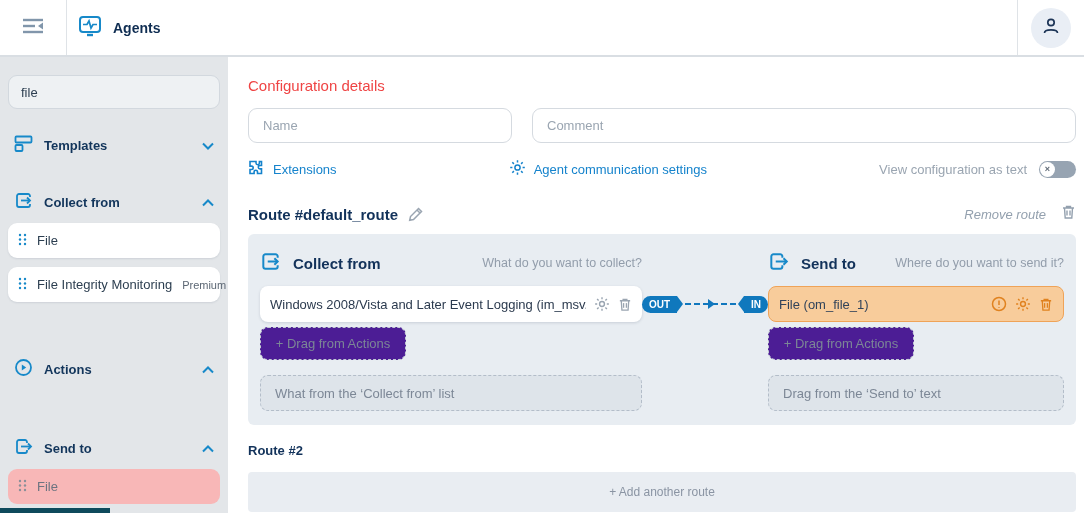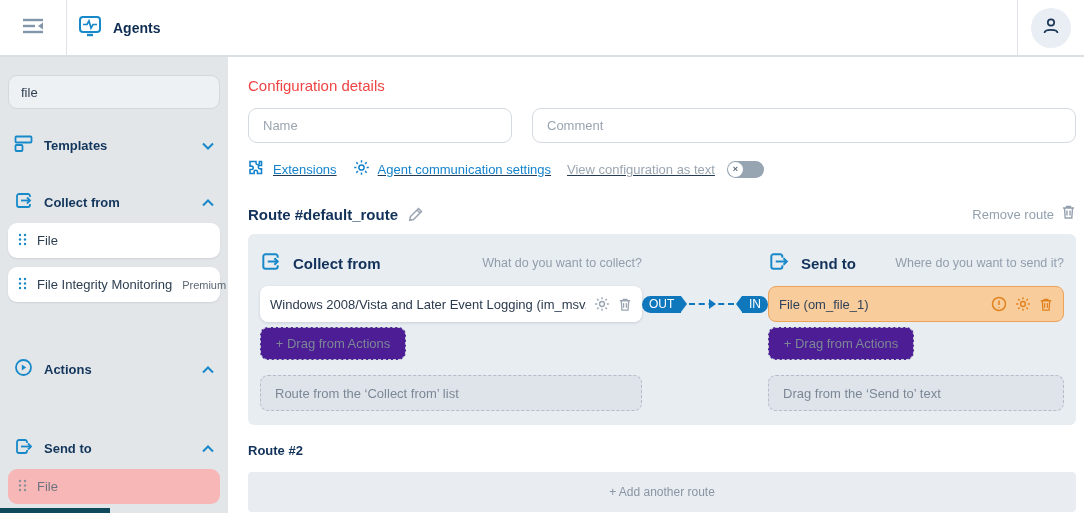--- a/index.html
+++ b/index.html
@@ -32,53 +32,53 @@
   .gap-lg { height:22px; }
   .bottom-strip { position:absolute; left:0; bottom:0; width:110px; height:5px; background:#0e4a5c; }
 
   
   .cfg-heading { font-size:15px; font-weight:normal; color:#ef4444; margin:4px 0 14px 0; }
   .cfg-inputs { display:flex; gap:20px; }
   .txt-input { height:35px; border:1px solid #d5dae0; border-radius:9px; padding:0 14px; font-size:13px; color:#2c3e50; font-family:"Liberation Sans", sans-serif; outline:none; background:#fff; }
   .txt-input::placeholder, .search-box::placeholder { color:#9aa5b1; }
   .name-input { width:264px; }
   .comment-input { flex:1; }
-  .cfg-links { display:flex; align-items:center; justify-content:flex-start; gap:16px; margin:16px 0 10px 0;text-decoration:underline; }
+  .cfg-links { display:flex; align-items:center; justify-content:space-between; gap:30px; margin:16px 0 10px 0; }
   .link-item { display:flex; align-items:center; gap:8px; cursor:pointer; }
   .link-item .lbl { font-size:13px; color:#1583cc; }
   .muted-lbl { font-size:13px; color:#9aa5b1; }
   .toggle { width:37px; height:17px; background:#97a4b2; border-radius:9px; position:relative; cursor:pointer; flex-shrink:0; }
   .toggle .knob { position:absolute; left:1px; top:1px; width:15px; height:15px; background:#fff; border-radius:50%; display:flex; align-items:center; justify-content:center; font-size:9px; font-weight:bold; color:#5c6774; line-height:1; }
 
   
   .route-head { display:flex; align-items:center; margin:24px 0 10px 0; }
   .route-title { font-size:15px; font-weight:bold; color:#12325a; }
   .route-head .edit { margin-left:10px; display:flex; cursor:pointer; }
-  .route-remove { margin-left:auto; display:flex; align-items:center; gap:7px; cursor:pointer; }
+  .route-remove { margin-left:auto; display:flex; align-items:center; gap:15px; cursor:pointer;font-style:italic; }
   .route-remove .lbl { font-size:13px; color:#93a0ae; }
 
   
   .route-card { background:#e8edf2; border-radius:6px; padding:12px 12px 14px 12px; display:flex; }
   .col-left { width:382px; flex-shrink:0; }
   .col-right { width:296px; flex-shrink:0; }
   .col-mid { flex:1; padding-top:40px; }
   .col-head { display:flex; align-items:center; height:34px; margin-bottom:6px; }
   .col-head .ttl { font-size:15px; font-weight:bold; color:#12325a; margin-left:12px; }
   .col-head .hint { margin-left:auto; font-size:12.5px; color:#929dab; }
   .module-card { height:36px; background:#fff; border-radius:8px; box-shadow:0 1px 3px rgba(20,40,70,.15); display:flex; align-items:center; padding:0 10px; gap:8px; }
   .module-card .lbl { font-size:13px; color:#2b3a4e; white-space:nowrap; overflow:hidden; flex:1; }
   .module-card.orange { background:#f8cc9b; border:1px solid #efa358; box-shadow:none; }
   .module-card.orange .lbl { color:#31435a; }
   .mini-icon { display:flex; cursor:pointer; flex-shrink:0; }
   .drag-btn { width:146px; height:33px; margin-top:5px; background:#4c1d95; border:1px dashed #c2cad3; border-radius:8px; display:flex; align-items:center; justify-content:center; font-size:13px; color:#7c8796; cursor:pointer; }
   .drop-zone { height:36px; margin-top:15px; background:#dee4ea; border:1px dashed #b3bdc9; border-radius:8px; display:flex; align-items:center; padding:0 14px; font-size:13px; color:#7c8796; }
 
   
   .connector { height:36px; display:flex; align-items:center; }
-  .conn-badge { height:17px; background:#0f78bd; color:#fff; font-size:12px; font-weight:normal; display:flex; align-items:center; padding:0 7px; position:relative; flex-shrink:0; z-index:1; }
+  .conn-badge { height:17px; background:#0f78bd; color:#fff; font-size:10px; font-weight:bold; display:flex; align-items:center; padding:0 7px; position:relative; flex-shrink:0; z-index:1; }
   .conn-badge.out { border-radius:9px 0 0 9px; }
   .conn-badge.out::after { content:""; position:absolute; right:-6px; top:0; border-top:8.5px solid transparent; border-bottom:8.5px solid transparent; border-left:6px solid #0f78bd; }
   .conn-badge.in { border-radius:0 9px 9px 0; }
   .conn-badge.in::before { content:""; position:absolute; left:-6px; top:0; border-top:8.5px solid transparent; border-bottom:8.5px solid transparent; border-right:6px solid #0f78bd; }
   .conn-line { flex:1; height:0; border-top:2px dashed #1077be; margin:0 8px; position:relative; }
   .conn-line .arrow { position:absolute; left:50%; top:-6px; margin-left:-3px; border-top:5px solid transparent; border-bottom:5px solid transparent; border-left:7px solid #1077be; }
 
   
   .route2-title { font-size:13px; font-weight:bold; color:#12325a; margin:18px 0 14px 0; }
   .add-route { height:40px; background:#e9edf2; border-radius:4px; display:flex; align-items:center; justify-content:center; font-size:12px; color:#8a94a3; cursor:pointer; }
@@ -314,21 +314,21 @@
           </span>
           <span class="mini-icon">
             <svg width="14" height="15" viewBox="0 0 15 16" fill="none" stroke="#9aa5b1" stroke-width="1.4">
               <path d="M2 4 h11 M5.5 4 V2.5 h4 V4 M3.5 4 l.7 10 h6.6 l.7 -10"></path>
                 <line x1="6" y1="6.5" x2="6" y2="11.5"></line>
                 <line x1="9" y1="6.5" x2="9" y2="11.5"></line>
             </svg>
           </span>
         </div>
         <div class="drag-btn">+ Drag from Actions</div>
-        <div class="drop-zone">Route from the ‘Collect from’ list</div>
+        <div class="drop-zone">What from the ‘Collect from’ list</div>
       </div>
 
       <div class="col-mid">
         <div class="connector">
           <span class="conn-badge out">OUT</span>
           <span class="conn-line">
               <span class="arrow"></span>
             </span>
           <span class="conn-badge in">IN</span>
         </div>

